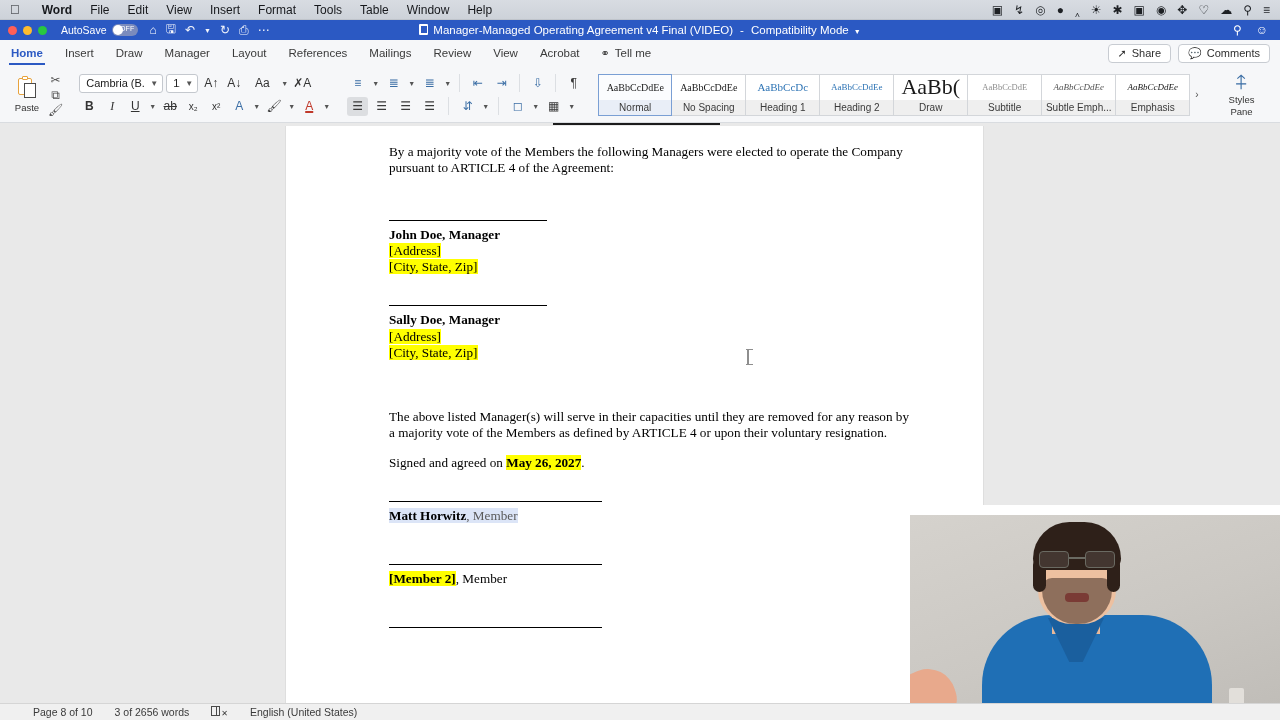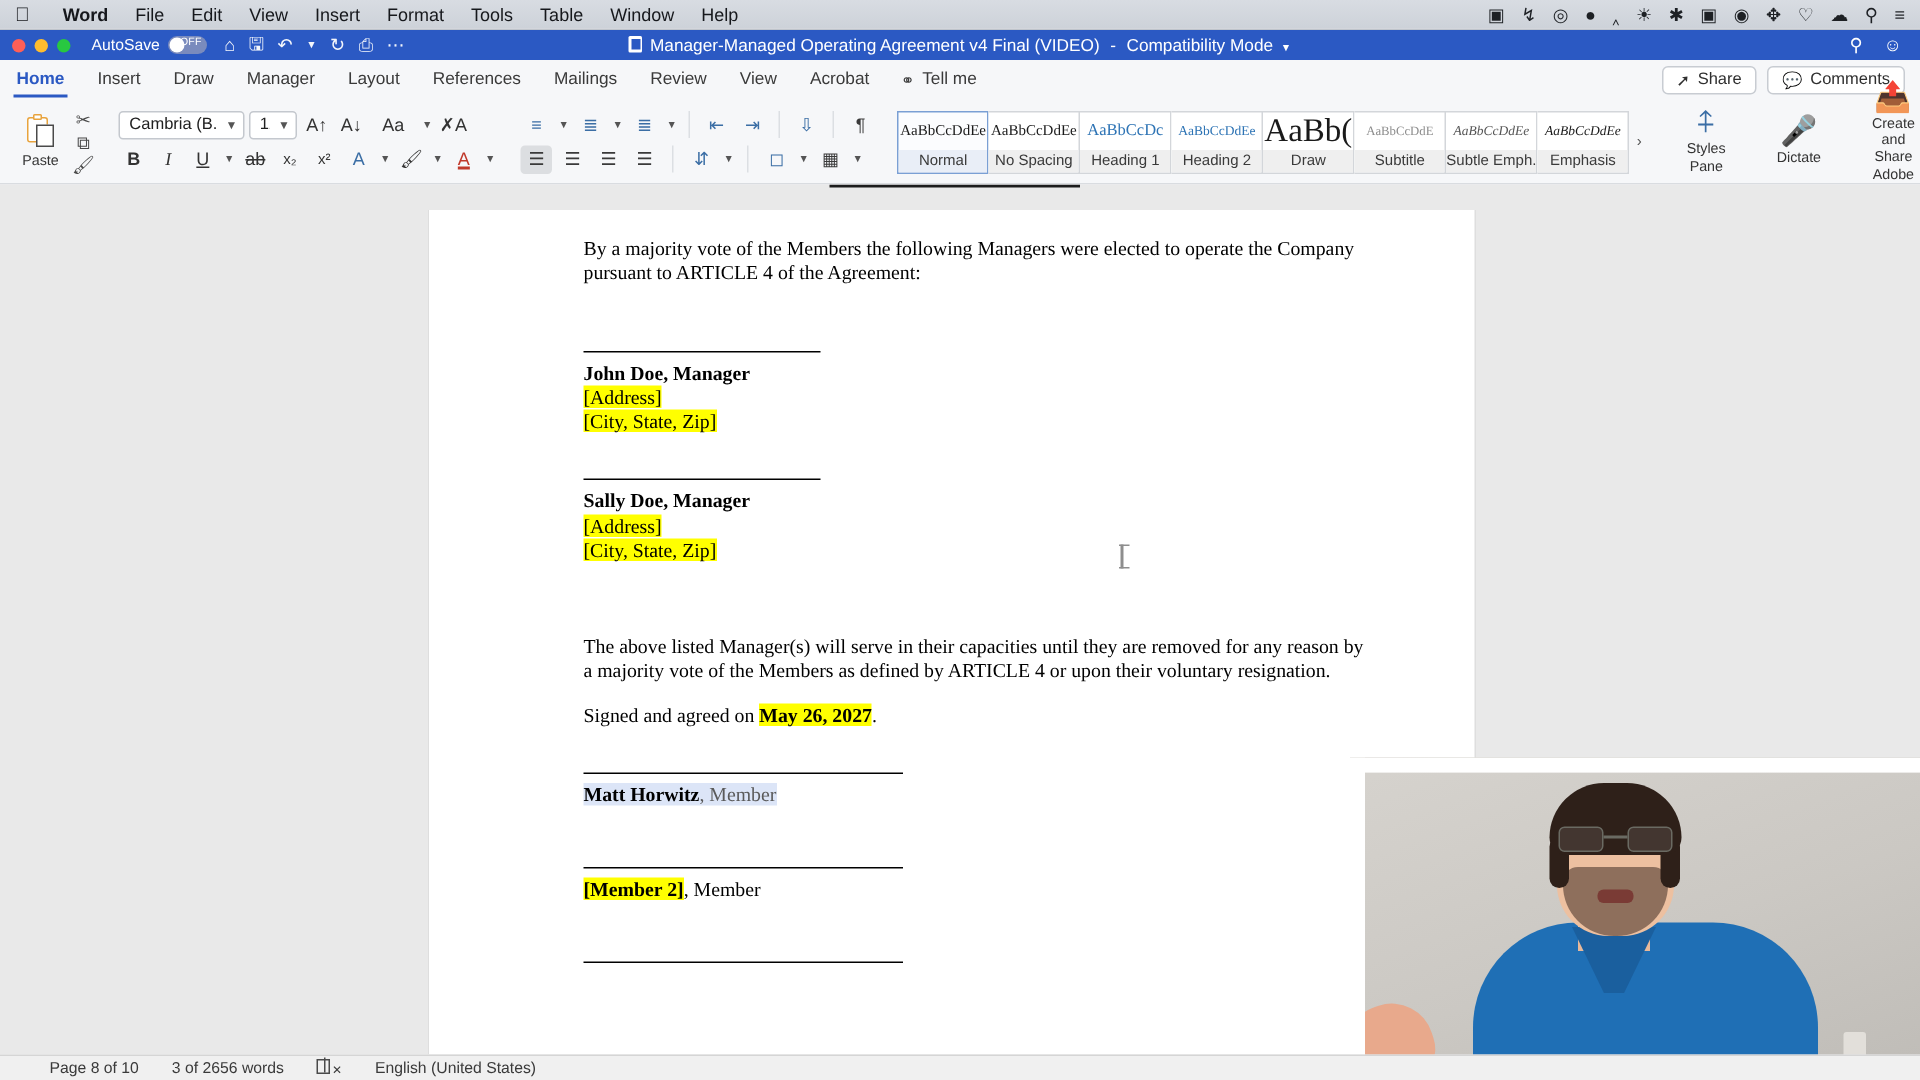--- a/index.html
+++ b/index.html
@@ -123,21 +123,21 @@
   .pbtn {
     width:21px; height:19px; display:flex; align-items:center; justify-content:center;
     font-size:12px; color:#3b6ea5; border-radius:3px;
   }
   .pbtn.dark { color:#3a3a3a; }
   .pbtn.active { background:#dcdee1; }
 
   
   .gallery { display:flex; align-items:center; gap:0px; padding-left:4px;}
   .style-card {
-    width: 61px; height: 42px; border:1px solid #d3d6da; border-left:none;
+    width: 74px; height: 42px; border:1px solid #d3d6da; border-left:none;
     background:#fff; display:flex; flex-direction:column; align-items:center; justify-content:space-between;
     overflow:hidden;
   }
   .style-card:first-child { border-left:1px solid #d3d6da; }
   .style-card.sel { border:1.5px solid #7a9fd4; background:#fbfcfe; }
   .sc-prev { flex:1; display:flex; align-items:center; justify-content:center; width:100%;
     font-size:10px; color:#1a1a1a; white-space:nowrap; overflow:hidden; font-family:"Liberation Serif", serif;}
   .sc-name { font-size:10px; color:#3a3a3a; background:#efefef; width:100%; text-align:center; padding:2px 0; white-space:nowrap;}
   .style-card.sel .sc-name { background:#e9eef7; }
   .gal-more { font-size:10px; color:#555; padding: 0 5px; }
@@ -149,21 +149,21 @@
 
   
   .docarea {
     position: absolute; top: 123px; left: 0; width: 1280px; height: 580px;
     background: #e9e9e9; overflow: hidden;
   }
   .ruler-line {
     position:absolute; top:0px; left:553px; width:167px; height:2px; background:#1c1c1c;
   }
   .page {
-    position: absolute; top: 17px; left: 285px; width: 699px; height: 579px;
+    position: absolute; top: 3px; left: 285px; width: 699px; height: 579px;
     background: #ffffff; border: 1px solid #dedede; border-top:none;
   }
   .doc {
     position: absolute; left: 103px; top: 18px; width: 520px;
     font-family: "Liberation Serif", serif;
     font-size: 13.2px; color: #000; line-height: 1.22;
   }
   .p { margin: 0; }
   .gap-md { height: 30px; }
   .gap-lg { height: 44px; }

